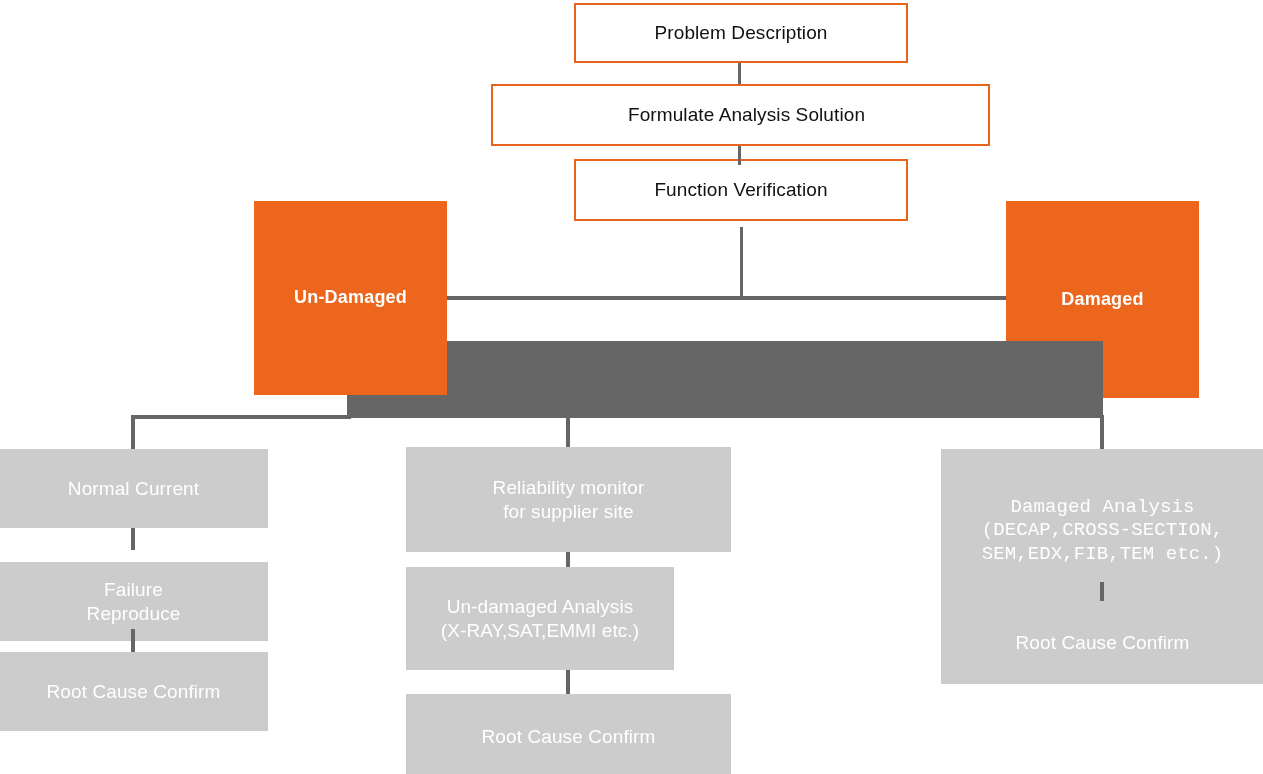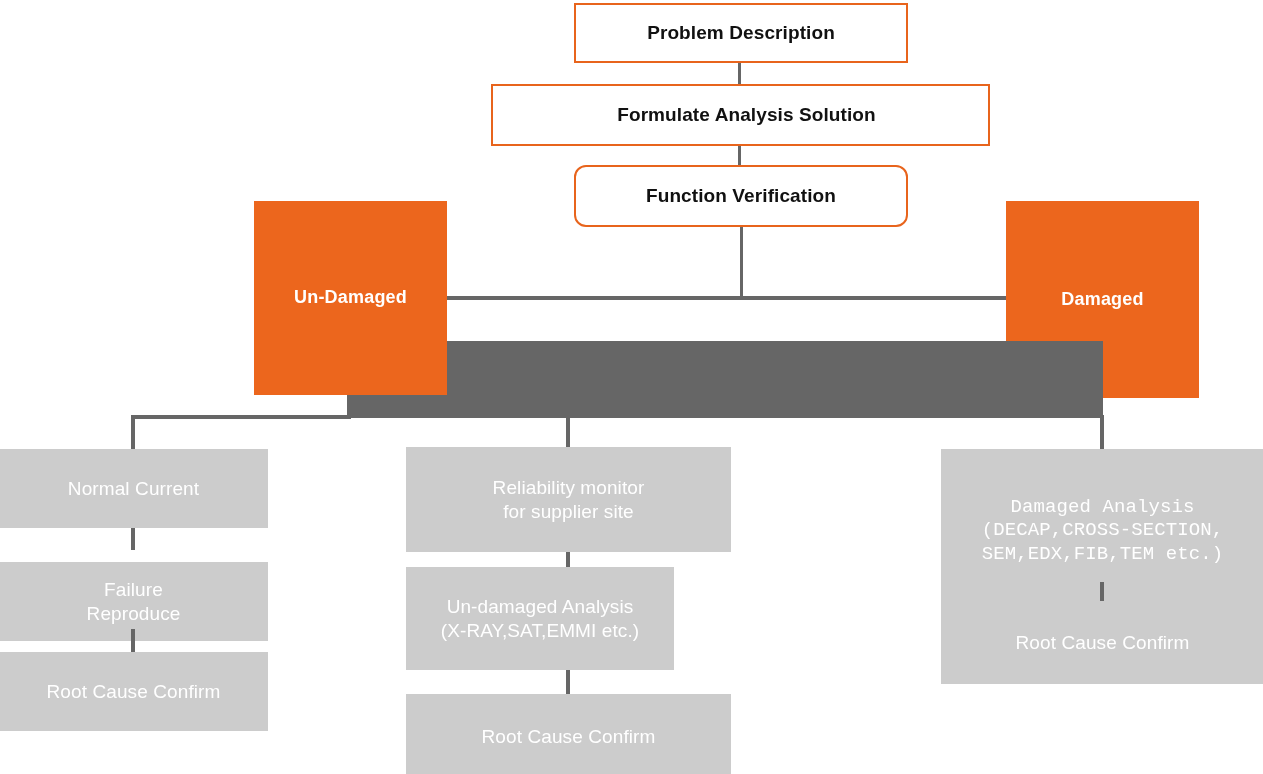--- a/index.html
+++ b/index.html
@@ -26,21 +26,21 @@
     align-items: center;
     justify-content: center;
     text-align: center;
     line-height: 1.22;
   }
   
   .box-outline {
     background: #ffffff;
     border: 2px solid #e8641c;
     color: #111111;
-    font-weight: bold;
+    font-weight: normal;
     font-size: 19px;
     letter-spacing: .1px;
   }
   
   .box-orange {
     background: #ec661d;
     color: #ffffff;
     font-weight: bold;
     font-size: 18px;
     letter-spacing: .2px;
@@ -78,21 +78,21 @@
 <div id="canvas">
 
   <div class="node box-outline" style="left:574px; top:3px; width:334px; height:60px;">
     <span class="lines">Problem Description</span>
   </div>
 
   <div class="node box-outline" style="left:491px; top:84px; width:499px; height:62px;padding-left:12px;">
     <span class="lines">Formulate Analysis Solution</span>
   </div>
 
-  <div class="node box-outline" style="left:574px; top:165px; width:334px; height:62px;border-radius:12px;">
+  <div class="node box-outline" style="left:574px; top:159px; width:334px; height:62px;">
     <span class="lines">Function Verification</span>
   </div>
 
   <div class="conn" style="left:738px; top:63px; width:3px; height:21px;"></div>
 
   <div class="conn" style="left:738px; top:146px; width:3px; height:19px;"></div>
 
   <div class="conn" style="left:740px; top:227px; width:3px; height:72px;"></div>
 
   <div class="conn" style="left:446px; top:296px; width:564px; height:4px;"></div>

